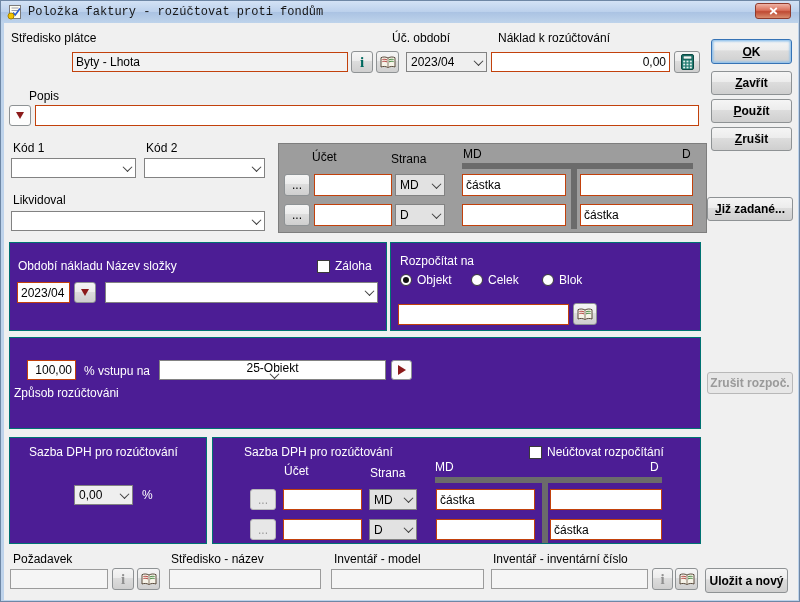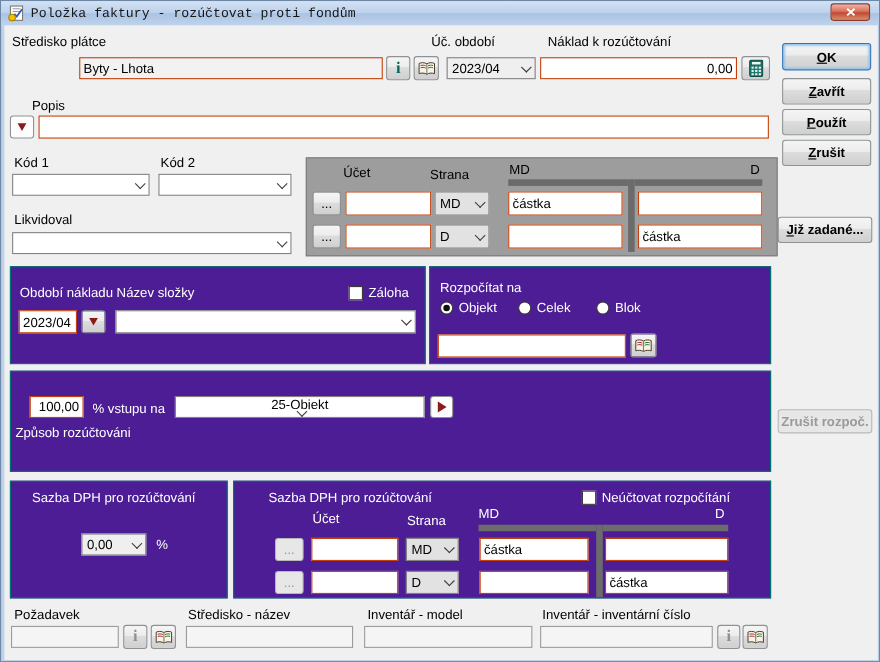--- a/index.html
+++ b/index.html
@@ -292,15 +292,16 @@
     <div class="btn tool" style="left:671px;top:545px;width:23px;height:22px;">
       <span style="display:inline-flex;">
         <svg width="16" height="13" viewBox="0 0 16 13">
           <path d="M8 2 C5.5 .6 2.8 .8 1 1.7 L1 11 C3 10.2 5.8 10.2 8 11.5 C10.2 10.2 13 10.2 15 11 L15 1.7 C13.2 .8 10.5 .6 8 2 Z" fill="#f6f3e8" stroke="#4a3a2a" stroke-width="0.9"></path>
           <path d="M8 2 L8 11.5" stroke="#8a7a6a"></path>
           <path d="M2.4 3.6 C4 3.1 5.6 3.2 7 3.9 M2.4 5.6 C4 5.1 5.6 5.2 7 5.9" stroke="#a01010" fill="none" stroke-width="0.8"></path>
           <path d="M9 3.9 C10.4 3.2 12 3.1 13.6 3.6 M9 5.9 C10.4 5.2 12 5.1 13.6 5.6" stroke="#106a10" fill="none" stroke-width="0.8"></path>
         </svg>
       </span>
     </div>
+    <div class="btn" style="left:701px;top:545px;width:83px;height:25px;">Uložit a nový</div>
 
   </div>
 </div>
 
 </body></html>

